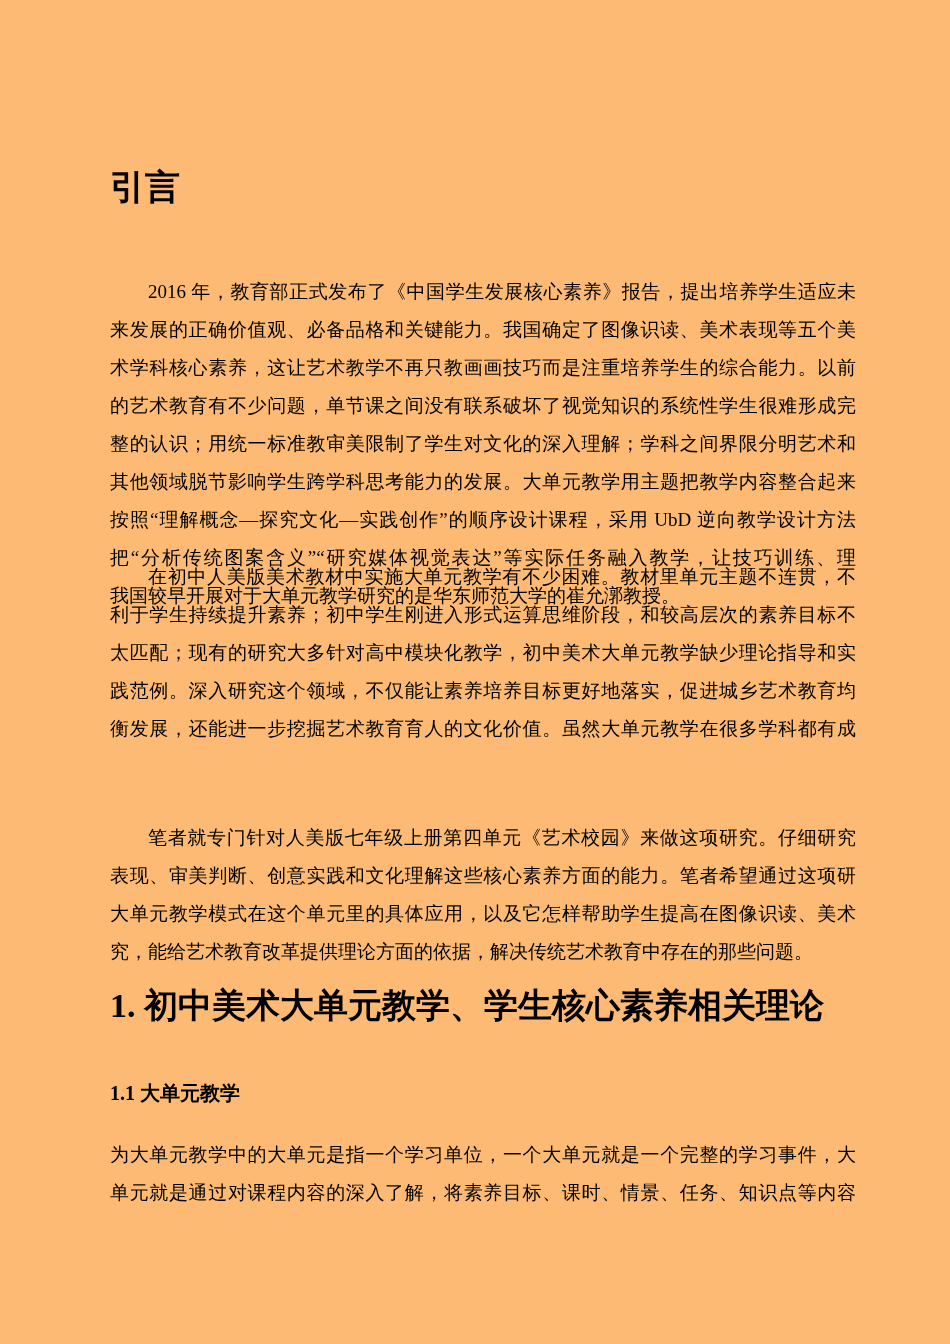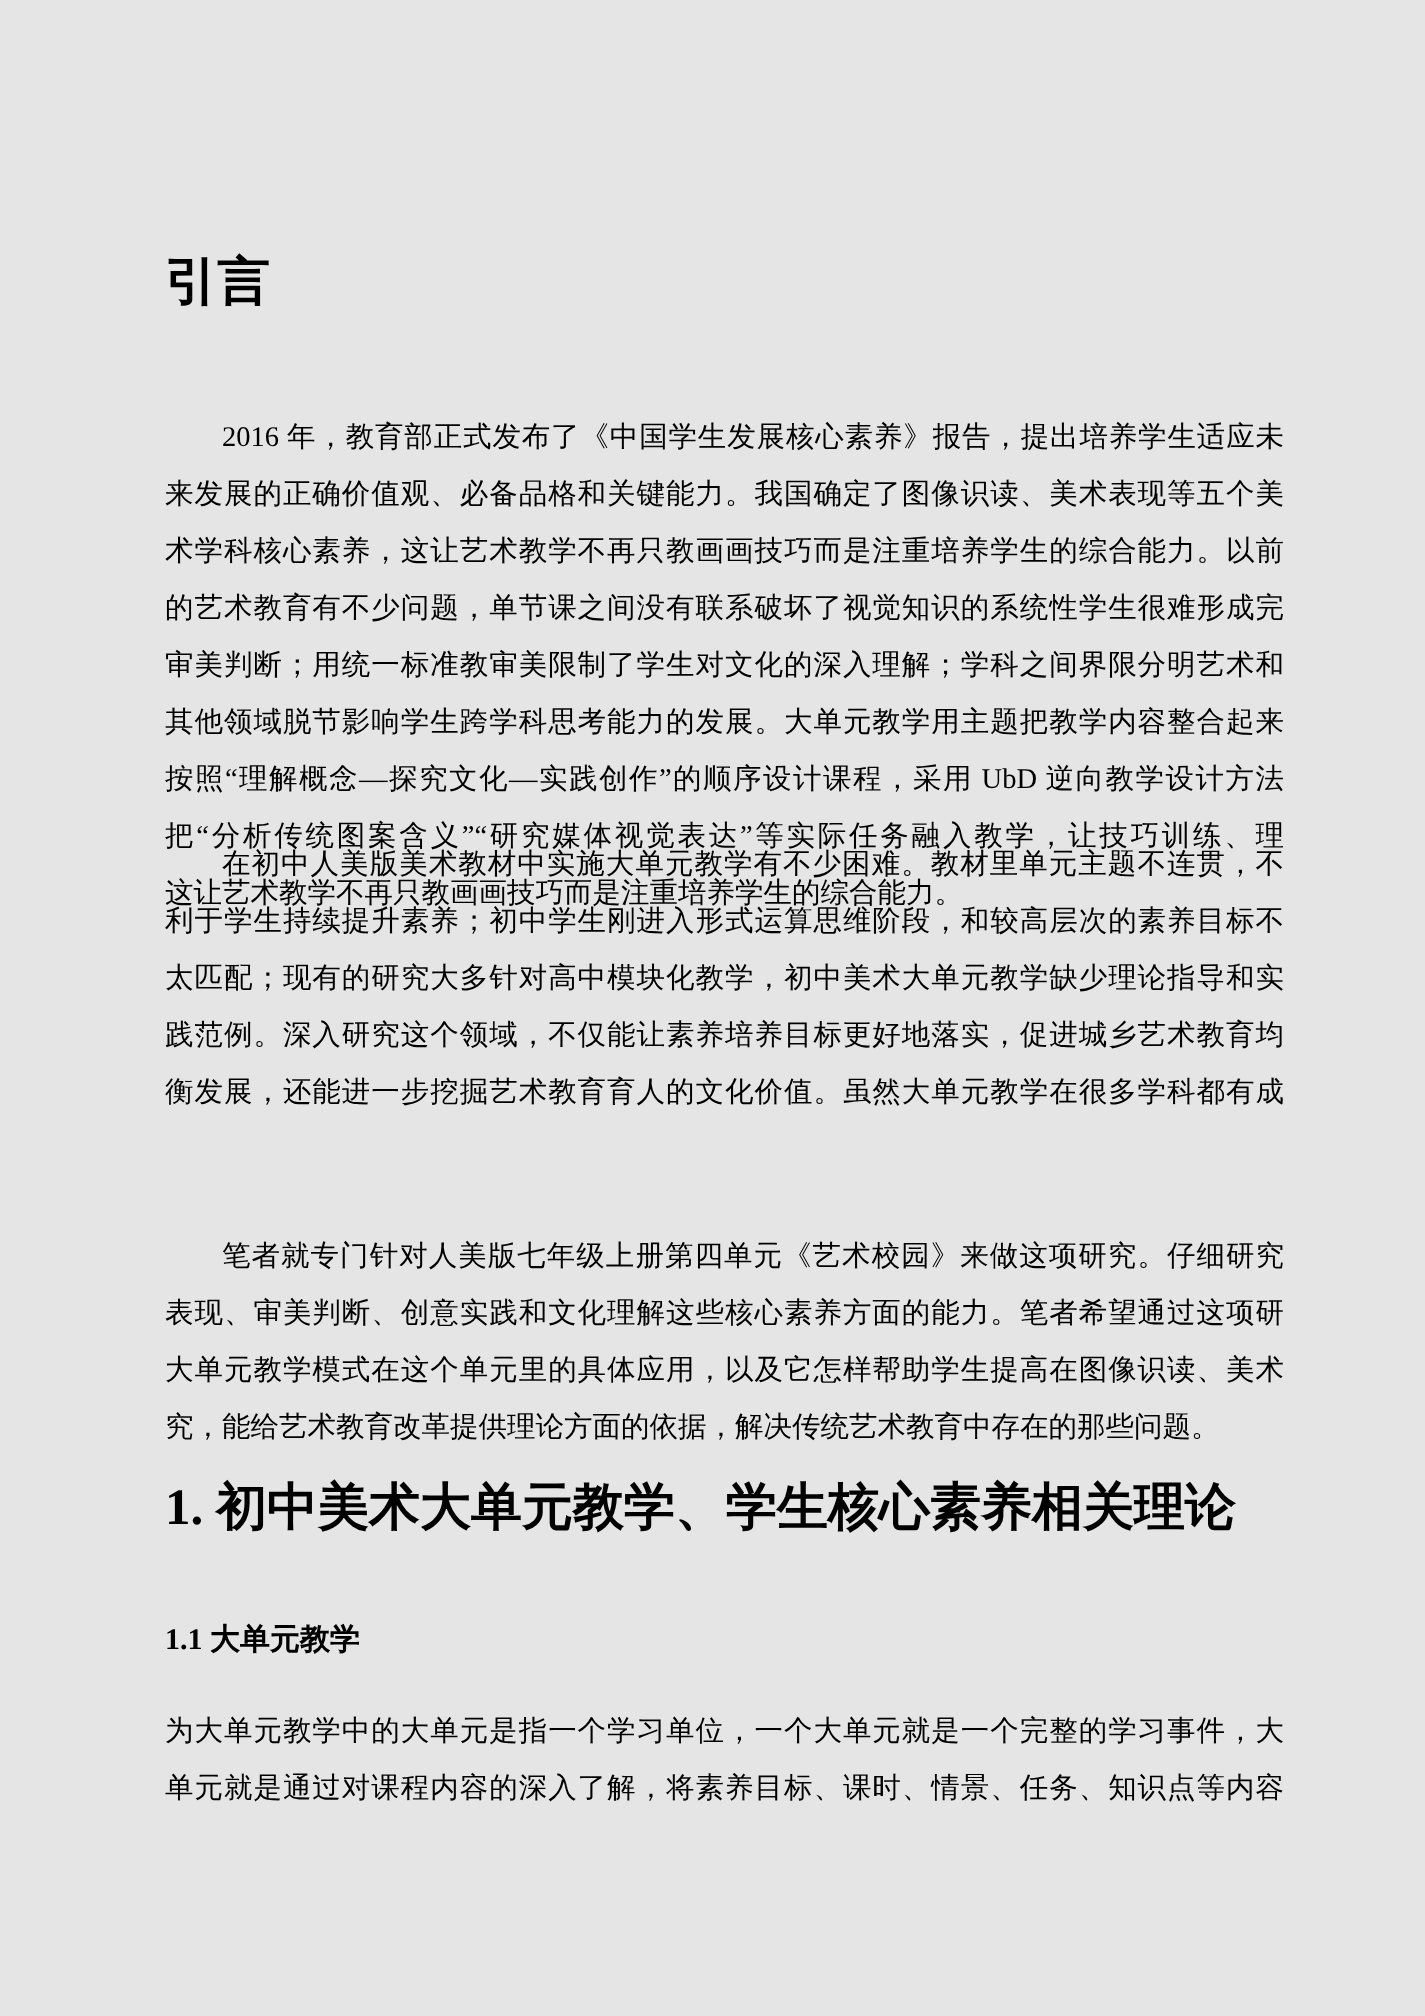--- a/index.html
+++ b/index.html
@@ -4,21 +4,21 @@
 <style>
   html, body {
     margin: 0;
     padding: 0;
     background: #ffffff;
   }
   .page {
     position: relative;
     width: 950px;
     height: 1344px;
-    background: #e5e5e5;
+    background: #fdba74;
     overflow: hidden;
     font-family: "Liberation Serif", "DejaVu Serif", serif;
     color: #000000;
   }
   .block {
     position: absolute;
     left: 110px;
     width: 746px;
   }
   .doc-title {
@@ -69,25 +69,25 @@
 
 <div class="page">
 
   <h1 class="block doc-title">引言</h1>
 
   <div class="block para para-1">
       <div class="line first">2016 年，教育部正式发布了《中国学生发展核心素养》报告，提出培养学生适应未</div>
       <div class="line">来发展的正确价值观、必备品格和关键能力。我国确定了图像识读、美术表现等五个美</div>
       <div class="line">术学科核心素养，这让艺术教学不再只教画画技巧而是注重培养学生的综合能力。以前</div>
       <div class="line">的艺术教育有不少问题，单节课之间没有联系破坏了视觉知识的系统性学生很难形成完</div>
-      <div class="line">审美判断；用统一标准教审美限制了学生对文化的深入理解；学科之间界限分明艺术和</div>
+      <div class="line">整的认识；用统一标准教审美限制了学生对文化的深入理解；学科之间界限分明艺术和</div>
       <div class="line">其他领域脱节影响学生跨学科思考能力的发展。大单元教学用主题把教学内容整合起来</div>
       <div class="line">按照“理解概念—探究文化—实践创作”的顺序设计课程，采用 UbD 逆向教学设计方法</div>
       <div class="line">把“分析传统图案含义”“研究媒体视觉表达”等实际任务融入教学，让技巧训练、理</div>
-      <div class="line last">这让艺术教学不再只教画画技巧而是注重培养学生的综合能力。</div>
+      <div class="line last">我国较早开展对于大单元教学研究的是华东师范大学的崔允漷教授。</div>
     </div>
 
   <div class="block para para-2">
       <div class="line first">在初中人美版美术教材中实施大单元教学有不少困难。教材里单元主题不连贯，不</div>
       <div class="line">利于学生持续提升素养；初中学生刚进入形式运算思维阶段，和较高层次的素养目标不</div>
       <div class="line">太匹配；现有的研究大多针对高中模块化教学，初中美术大单元教学缺少理论指导和实</div>
       <div class="line">践范例。深入研究这个领域，不仅能让素养培养目标更好地落实，促进城乡艺术教育均</div>
       <div class="line">衡发展，还能进一步挖掘艺术教育育人的文化价值。虽然大单元教学在很多学科都有成</div>
     </div>
 

